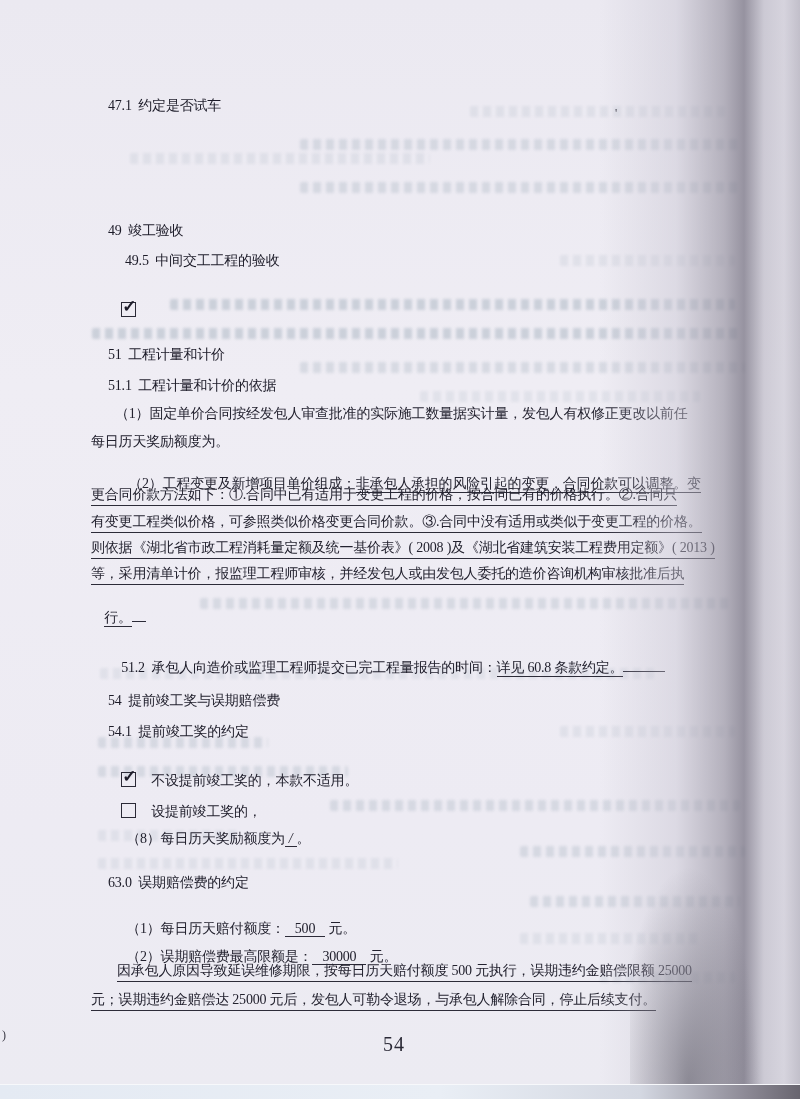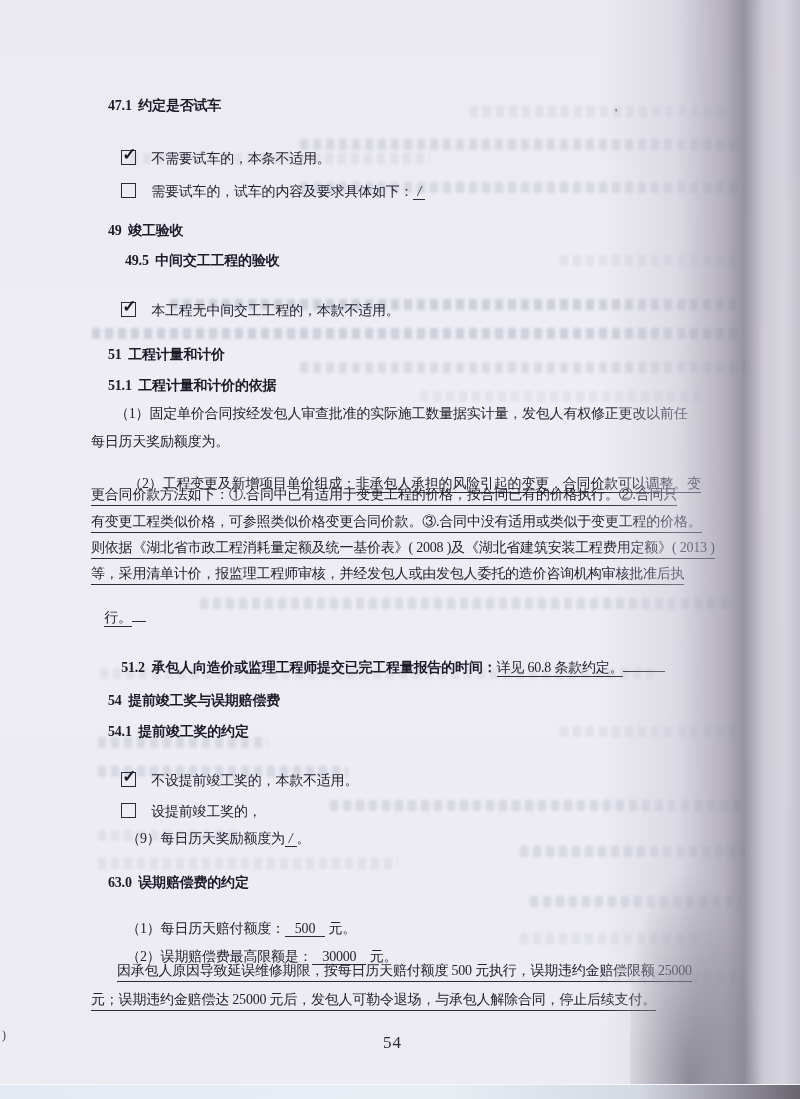--- a/index.html
+++ b/index.html
@@ -28,41 +28,41 @@
     position:absolute;right:40px;bottom:14px;width:130px;height:220px;pointer-events:none;
     background:radial-gradient(ellipse at 45% 100%,rgba(70,68,80,.5) 0%,rgba(70,68,80,0) 70%);
   }
   
   .bed{
     position:absolute;left:0;top:1084px;width:800px;height:15px;
     background:linear-gradient(90deg,#e4eaf3 0%,#e9eef5 55%,#d4d8e2 80%,#8e8b97 93%,#68656f 100%);
     border-top:1px solid #f7f8fb;
   }
   .line{position:absolute;white-space:pre;font-size:14px;letter-spacing:-0.2px;color:#23222f;}
-  .b{font-weight:700;color:#1c1b28;}
+  .b{font-weight:400;color:#1c1b28;}
   .ul{border-bottom:1.2px solid #2c2b38;padding-bottom:1px;}
   .ext{display:inline-block;border-bottom:1.2px solid #2c2b38;height:1em;vertical-align:baseline;}
   .blank{border-bottom:1.2px solid #2c2b38;padding:0 4px;font-style:italic;}
   .fill{border-bottom:1.2px solid #2c2b38;padding:0 10px;}
   .cb{
     display:inline-block;width:13px;height:13px;border:1.5px solid #2a2936;
     margin-right:15px;position:relative;top:2px;background:transparent;
   }
   .cb.checked::after{
     content:"✓";position:absolute;left:0px;top:-7px;font-size:17px;font-weight:700;color:#1d1c29;
   }
   
   .ghost{
     position:absolute;height:11px;border-radius:2px;pointer-events:none;
     background:repeating-linear-gradient(90deg,rgba(96,122,140,.55) 0 8px,rgba(96,122,140,0) 8px 13px);
     filter:blur(1.7px);opacity:.30;
   }
   .ghost.strong{opacity:.45;}
   .ghost.faint{opacity:.18;}
-  .pagenum{position:absolute;font-size:17px;color:#2a2936;letter-spacing:1px;text-align:center;}
+  .pagenum{position:absolute;font-size:20px;color:#2a2936;letter-spacing:1px;text-align:center;}
   .stray{position:absolute;font-size:12px;color:#3a3945;}
 </style>
 </head>
 <body>
 
 <div class="page">
 
   <div class="ghost faint" style="left:470px;top:106px;width:255px"></div>
   <div class="ghost" style="left:300px;top:139px;width:440px"></div>
   <div class="ghost faint" style="left:130px;top:153px;width:300px"></div>
@@ -80,33 +80,27 @@
   <div class="ghost" style="left:330px;top:800px;width:410px"></div>
   <div class="ghost faint" style="left:98px;top:830px;width:140px"></div>
   <div class="ghost" style="left:520px;top:846px;width:225px"></div>
   <div class="ghost faint" style="left:98px;top:858px;width:300px"></div>
   <div class="ghost" style="left:530px;top:896px;width:210px"></div>
   <div class="ghost faint" style="left:520px;top:933px;width:180px"></div>
   <div class="ghost faint" style="left:600px;top:972px;width:135px"></div>
 
   <div class="line b" style="left:108px;top:97px">47.1  约定是否试车</div>
 
-  <div class="line" style="left:108px;top:132px">
-    <span class="cb checked"></span><span>不需要试车的，本条不适用。</span>
-  </div>
 
-  <div class="line" style="left:108px;top:165px">
-    <span class="cb"></span><span>需要试车的，试车的内容及要求具体如下：</span><span class="blank">/</span>
-  </div>
 
   <div class="line b" style="left:108px;top:222px">49  竣工验收</div>
   <div class="line b" style="left:125px;top:252px">49.5  中间交工工程的验收</div>
 
   <div class="line" style="left:108px;top:284px">
-    <span class="cb checked"></span><span>本工程无中间交工工程的，本款不适用。</span>
+    <span class="cb checked"></span>
   </div>
 
   <div class="line b" style="left:108px;top:346px">51  工程计量和计价</div>
   <div class="line b" style="left:108px;top:377px">51.1  工程计量和计价的依据</div>
 
   <div class="line" style="left:115px;top:405px">（1）固定单价合同按经发包人审查批准的实际施工数量据实计量，发包人有权修正更改以前任</div>
   <div class="line" style="left:91px;top:433px">每日历天奖励额度为。</div>
 
   <div class="line" style="left:115px;top:459px">
     <span>（2）工程变更及新增项目单价组成：</span><span class="ul">非承包人承担的风险引起的变更，合同价款可以调整。变</span>
@@ -128,21 +122,21 @@
   <div class="line b" style="left:108px;top:723px">54.1  提前竣工奖的约定</div>
 
   <div class="line" style="left:108px;top:785px">
     <span class="cb"></span><span>设提前竣工奖的，</span>
   </div>
   <div class="line" style="left:108px;top:754px">
     <span class="cb checked"></span><span>不设提前竣工奖的，本款不适用。</span>
   </div>
 
   <div class="line" style="left:113px;top:814px">
-    <span>（9）每日历天奖励额度为</span><span class="blank">/</span><span>。</span>
+    <span>（8）每日历天奖励额度为</span><span class="blank">/</span><span>。</span>
   </div>
 
   <div class="line b" style="left:108px;top:874px">63.0  误期赔偿费的约定</div>
 
   <div class="line" style="left:113px;top:904px">
     <span>（1）每日历天赔付额度：</span><span class="fill">500</span><span> 元。</span>
   </div>
   <div class="line" style="left:113px;top:932px">
     <span>（2）误期赔偿费最高限额是：</span><span class="fill">30000</span><span> 元。</span>
   </div>

